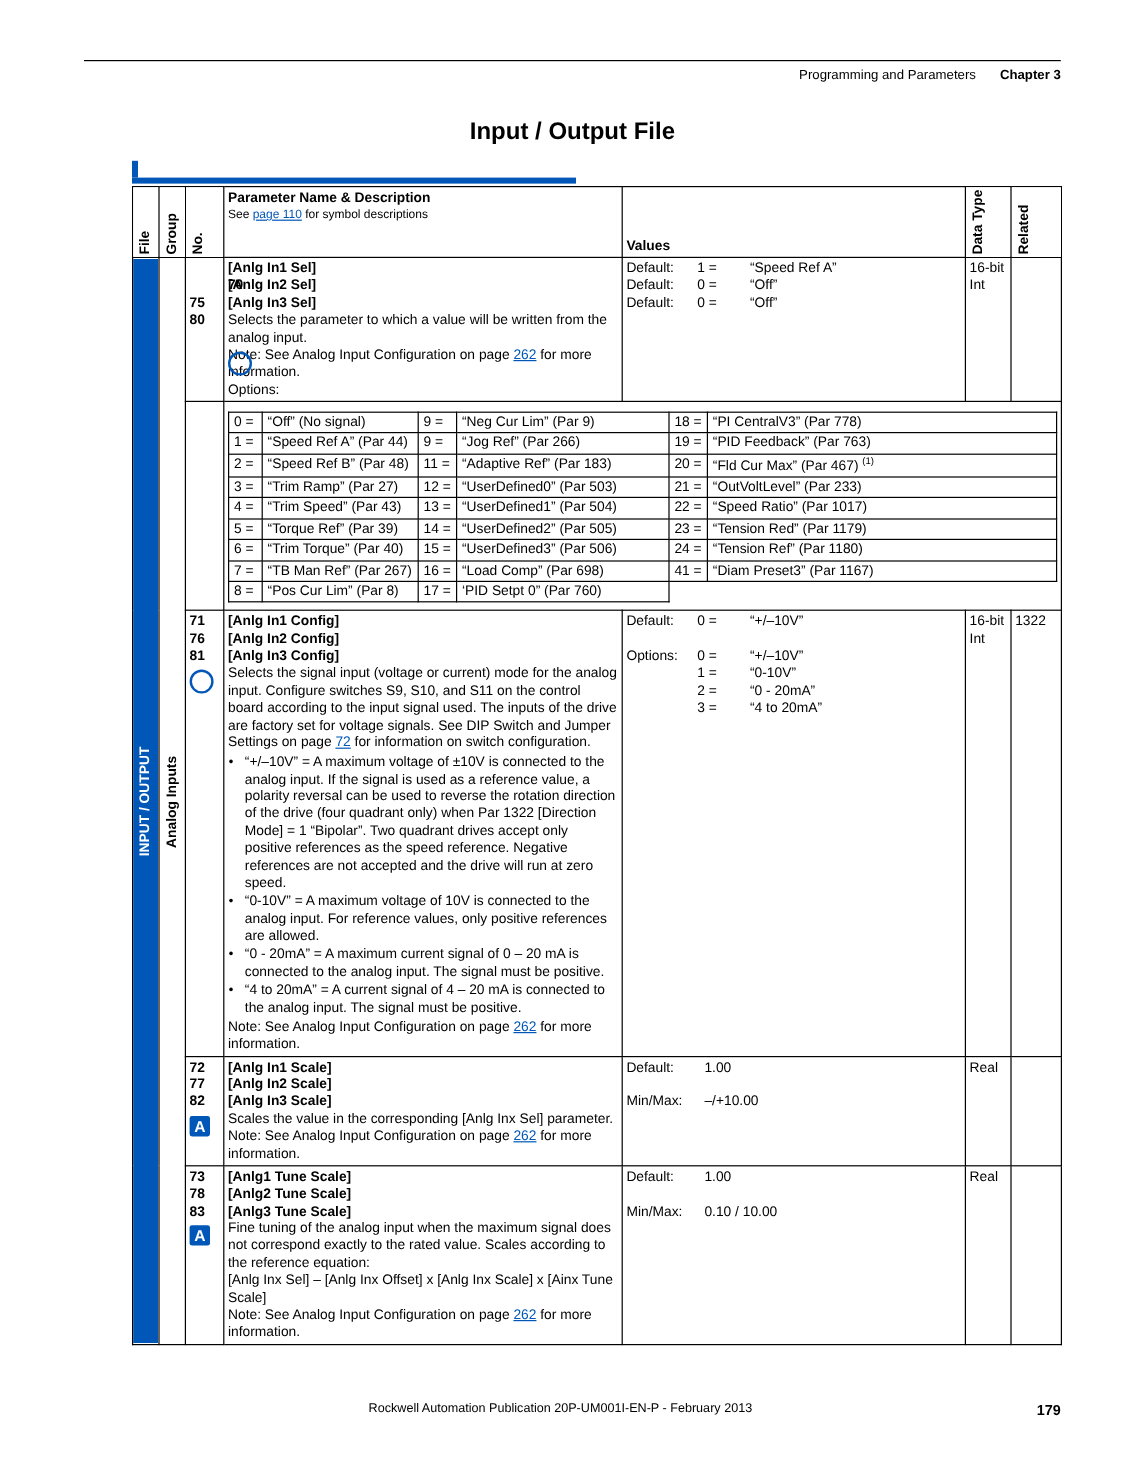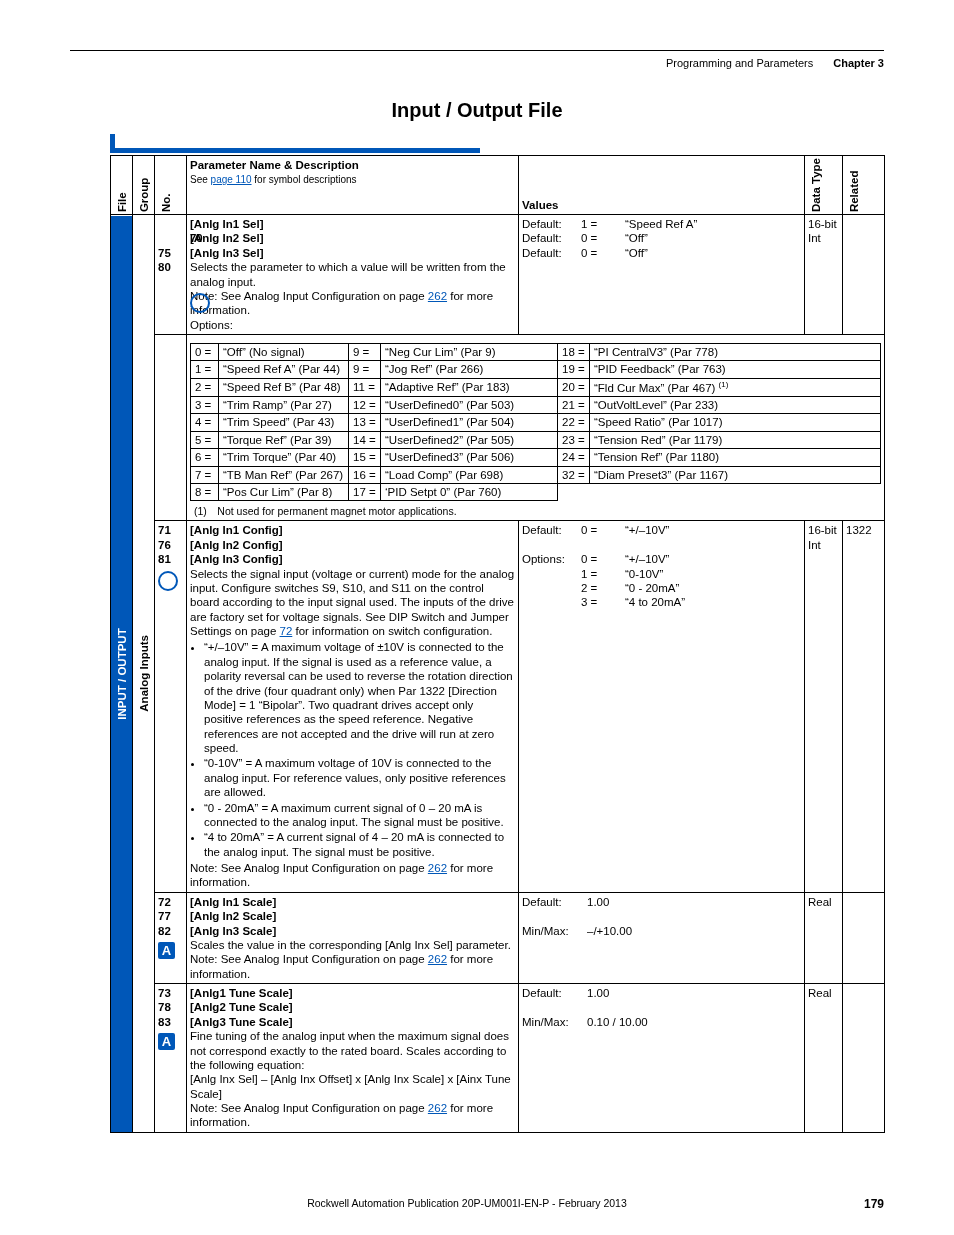--- a/index.html
+++ b/index.html
@@ -155,21 +155,21 @@
     column-gap: 10px;
     font-size:11.5px;
     line-height:1.25;
   }
   .footnote { font-size:10.5px; margin-top:3px; padding-left:4px; }
   ul.tight { margin:2px 0 2px 14px; padding:0; }
   ul.tight li { margin:0 0 1px 0; }
 
   .footer {
     position:absolute;
-    bottom:24px;
+    bottom:53px;
     left:70px; right:70px;
     display:flex;
     justify-content:space-between;
     font-size:10.5px;
   }
   .footer .pnum { font-weight:700; font-size:12px;}
   .para-name { font-weight:700; }
   sup{font-size:8px;}
   col.c-file{width:22px;}
   col.c-group{width:22px;}
@@ -325,34 +325,33 @@
                   <td>15 =</td>
                   <td>“UserDefined3” (Par 506)</td>
                   <td>24 =</td>
                   <td>“Tension Ref” (Par 1180)</td>
                 </tr>
                 <tr>
                   <td>7 =</td>
                   <td>“TB Man Ref” (Par 267)</td>
                   <td>16 =</td>
                   <td>“Load Comp” (Par 698)</td>
-                  <td>32 =</td>
+                  <td>41 =</td>
                   <td>“Diam Preset3” (Par 1167)</td>
                 </tr>
                 <tr>
                   <td>8 =</td>
                   <td>“Pos Cur Lim” (Par 8)</td>
                   <td>17 =</td>
                   <td>‘PID Setpt 0” (Par 760)</td>
                   <td style="border: none;"></td>
                   <td style="border: none;"></td>
                 </tr>
               </tbody>
           </table>
-          <div class="footnote">(1) Not used for permanent magnet motor applications.</div>
         </td>
       </tr>
 
       <tr>
         <td style="font-weight:700;margin-top:20px;">
           <span style="white-space:pre;">71<br>76<br>81</span><br>
           <span class="sym sym-circle"></span>
         </td>
         <td>
           <div class="para-name" style="white-space:pre;">[Anlg In1 Config]<br>[Anlg In2 Config]<br>[Anlg In3 Config]</div>
@@ -402,21 +401,21 @@
         <td></td>
       </tr>
 
       <tr>
         <td style="font-weight:700;">
           <span style="white-space:pre;">73<br>78<br>83</span><br>
           <span class="sym sym-A">A</span>
         </td>
         <td>
           <div class="para-name" style="white-space:pre;">[Anlg1 Tune Scale]<br>[Anlg2 Tune Scale]<br>[Anlg3 Tune Scale]</div>
-          <div>Fine tuning of the analog input when the maximum signal does not correspond exactly to the rated board. Scales according to the following equation:</div>
+          <div>Fine tuning of the analog input when the maximum signal does not correspond exactly to the rated value. Scales according to the reference equation:</div>
           <div>[Anlg Inx Sel] – [Anlg Inx Offset] x [Anlg Inx Scale] x [Ainx Tune Scale]</div>
           <div>
             <span>Note: See Analog Input Configuration on page </span><a href="#" class="pg">262</a><span> for more information.</span>
           </div>
         </td>
         <td>
           <div class="val-grid-2">
             <div style="white-space:pre;">Default:<br><br>Min/Max:</div>
             <div style="white-space:pre;">1.00<br><br>0.10 / 10.00</div>
           </div>

